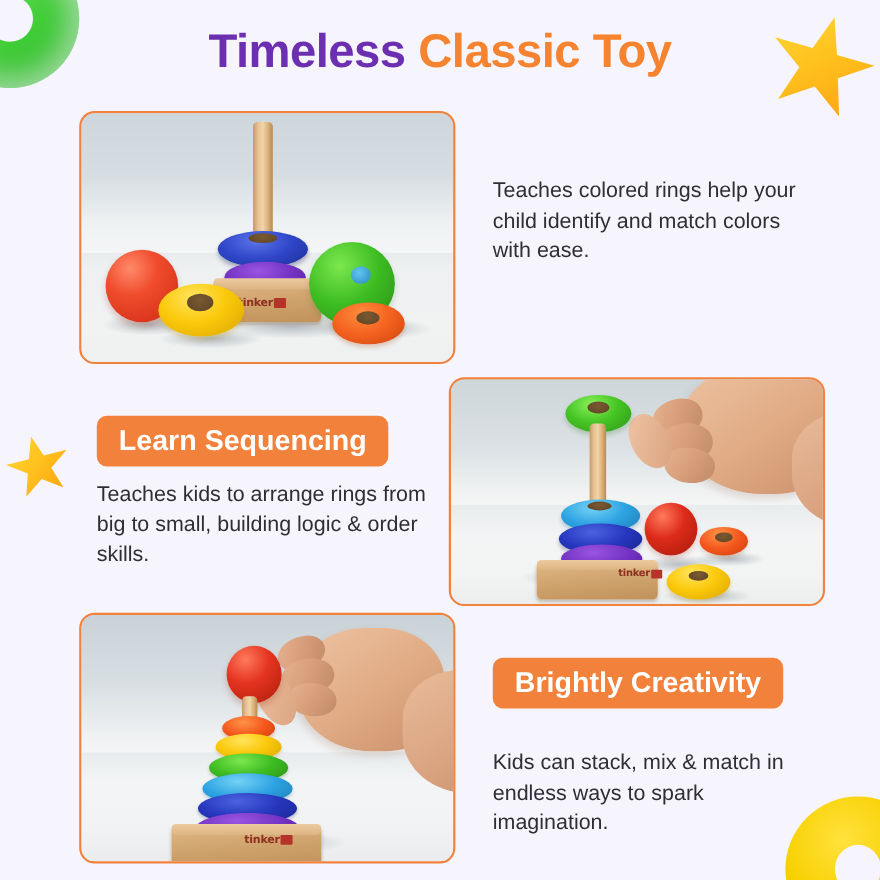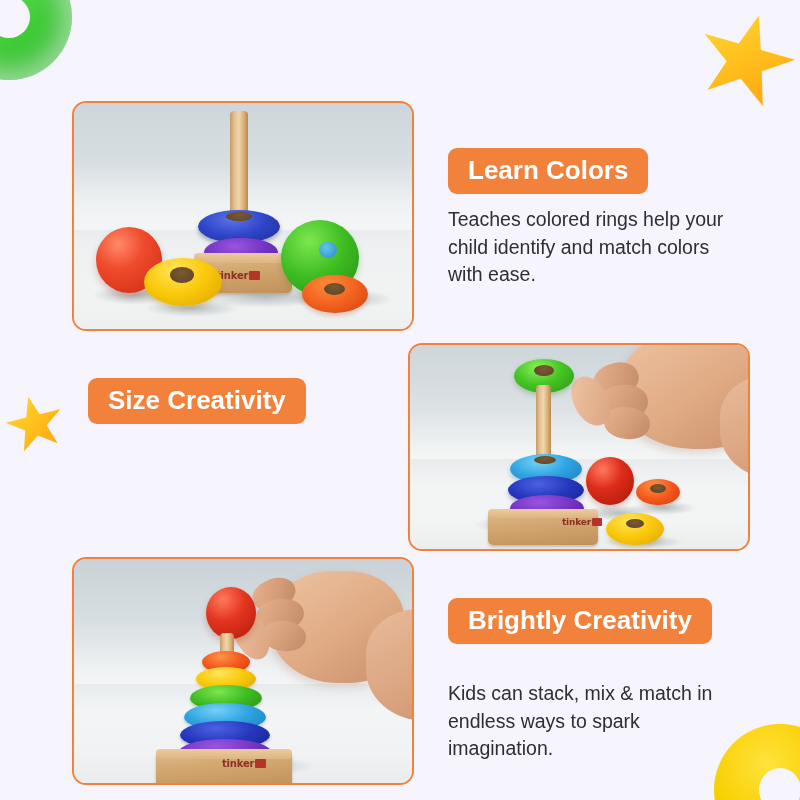--- a/index.html
+++ b/index.html
@@ -133,20 +133,23 @@
 </head>
 <body>
 
 <div class="stage">
 
   <div class="deco ring-green"></div>
   <div class="deco star star-tr"></div>
   <div class="deco star star-left"></div>
   <div class="deco ring-yellow"></div>
 
+  <div class="title">
+    <span class="t-purple">Timeless </span><span class="t-orange">Classic Toy</span>
+  </div>
 
   <div class="photo-card" style="left:72px;top:101px;width:338px;height:226px;">
     <div class="photo">
       <div class="backdrop"></div>
       <div class="tableshadow"></div>
 
       <div class="shadow" style="left:18px;top:182px;width:88px;height:20px;"></div>
       <div class="shadow" style="left:70px;top:196px;width:96px;height:18px;"></div>
       <div class="shadow" style="left:126px;top:183px;width:130px;height:22px;"></div>
       <div class="shadow" style="left:212px;top:186px;width:108px;height:20px;"></div>
@@ -188,21 +191,20 @@
            z-index:-1;"></div>
 
       <div class="disc" style="left:228px;top:172px;width:66px;height:38px;
            background:radial-gradient(ellipse at 40% 26%,#ff8c3c 0%,#f4621f 48%,#cc440d 100%);
            box-shadow:0 3px 4px rgba(160,60,10,0.24);"></div>
       <div class="hole" style="left:250px;top:180px;width:21px;height:12px;"></div>
     </div>
   </div>
 
   <div class="feature" style="left:448px;top:148px;width:310px;">
-    <div class="badge">Learn Colors</div>
     <div class="desc">Teaches colored rings help your child identify and match colors with ease.</div>
   </div>
 
   <div class="photo-card" style="left:408px;top:343px;width:338px;height:204px;">
     <div class="photo">
       <div class="backdrop b2"></div>
       <div class="tableshadow"></div>
 
       <div class="shadow" style="left:62px;top:170px;width:130px;height:20px;"></div>
       <div class="shadow" style="left:172px;top:160px;width:72px;height:16px;"></div>
@@ -259,21 +261,22 @@
       <div class="hole" style="left:240px;top:139px;width:16px;height:9px;"></div>
 
       <div class="disc" style="left:196px;top:168px;width:58px;height:32px;
            background:radial-gradient(ellipse at 40% 26%,#ffe45c 0%,#fbc90b 46%,#d9a400 100%);
            box-shadow:0 3px 4px rgba(170,130,0,0.22);"></div>
       <div class="hole" style="left:216px;top:174px;width:18px;height:9px;"></div>
     </div>
   </div>
 
   <div class="feature" style="left:88px;top:378px;width:310px;">
-    <div class="badge">Size Creativity</div>
+    <div class="badge">Learn Sequencing</div>
+    <div class="desc" style="max-width:308px;">Teaches kids to arrange rings from big to small, building logic &amp; order skills.</div>
   </div>
 
   <div class="photo-card" style="left:72px;top:557px;width:338px;height:224px;">
     <div class="photo">
       <div class="backdrop b3"></div>
       <div class="tableshadow"></div>
 
       <div class="shadow" style="left:92px;top:196px;width:150px;height:22px;"></div>
 
       <div class="hand" style="left:152px;top:6px;width:200px;height:180px;">

